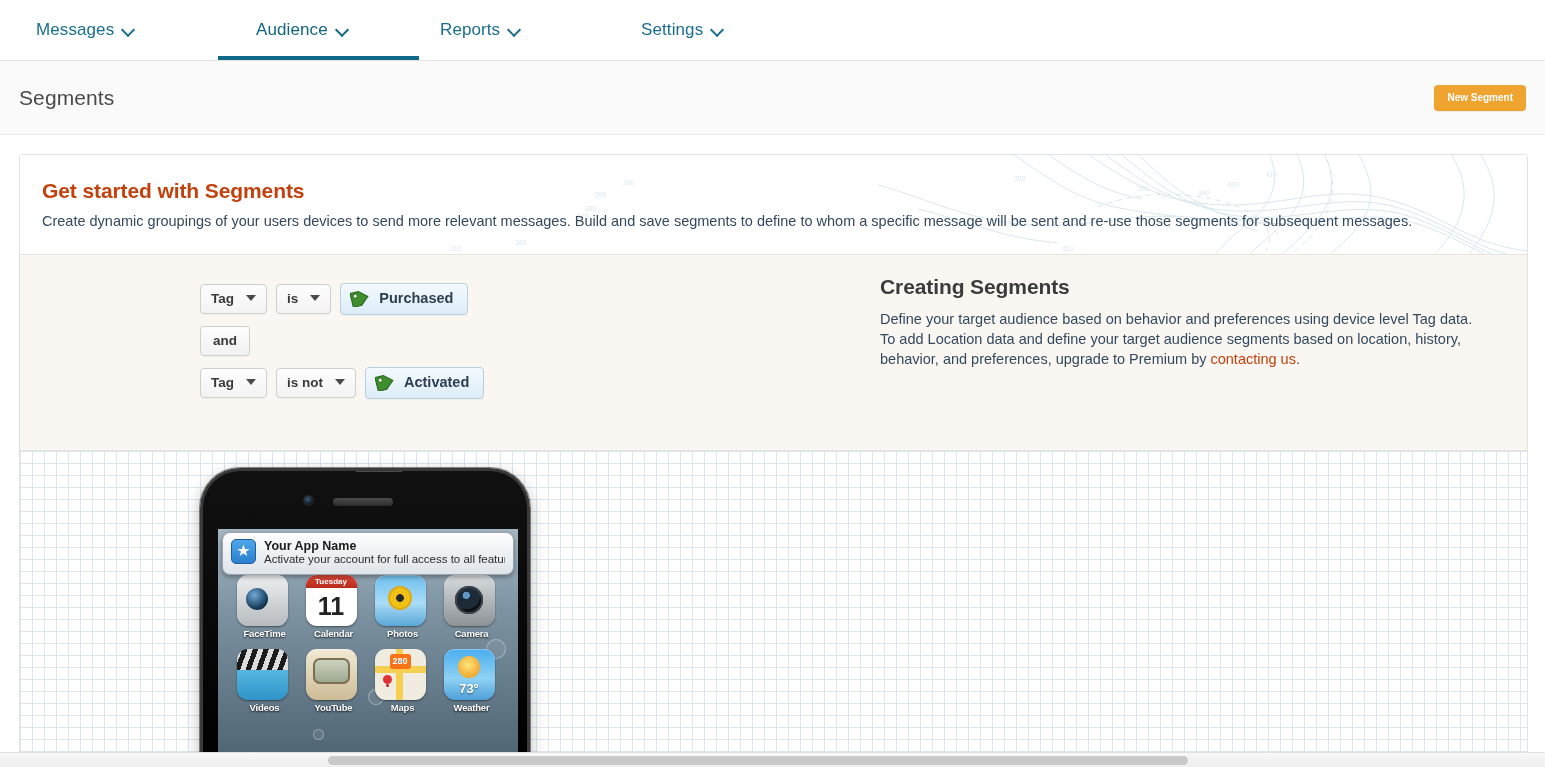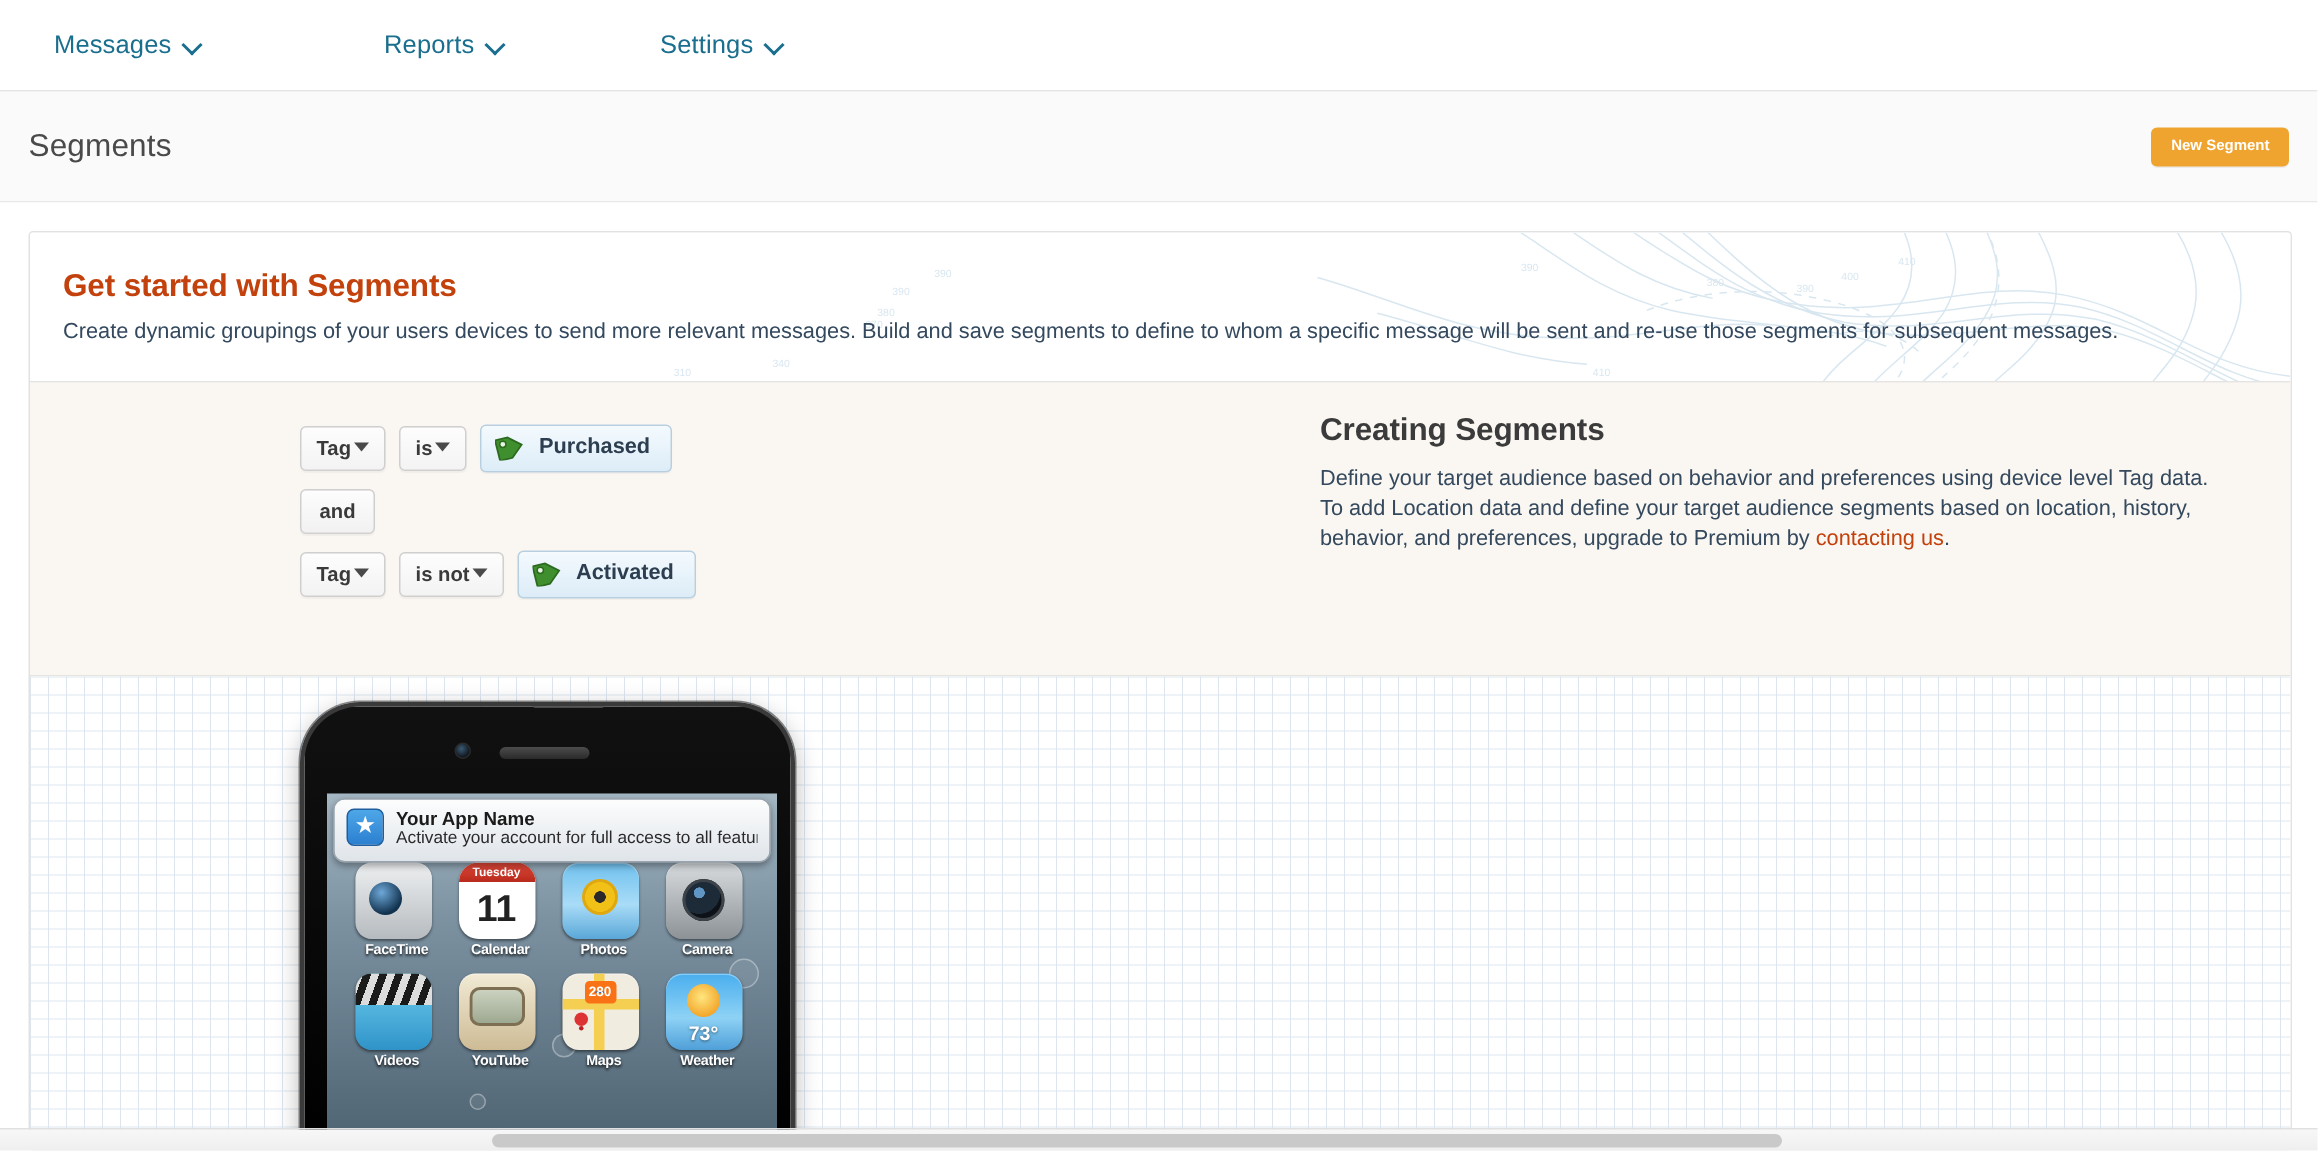--- a/index.html
+++ b/index.html
@@ -190,21 +190,21 @@
   }
   .chip-row {
     display: flex;
     align-items: center;
     gap: 9px;
     margin-bottom: 11px;
   }
   .chip {
     display: inline-flex;
     align-items: center;
-    gap: 2px;
+    gap: 12px;
     background: linear-gradient(to bottom, #fdfdfd 0%, #f3f3f3 100%);
     border: 1px solid #cfcfcf;
     border-radius: 4px;
     padding: 6px 10px 7px 10px;
     font-size: 13.5px;
     font-weight: bold;
     color: #3a3a3a;
     cursor: pointer;
     box-shadow: 0 1px 1px rgba(0,0,0,.04);
     white-space: nowrap;
@@ -346,21 +346,21 @@
     color: #fff;
     text-shadow: 0 1px 2px rgba(0,0,0,.9);
     font-weight: bold;
     letter-spacing: -.2px;
   }
   .ico-facetime { background: linear-gradient(to bottom,#eef0f1,#b6bbbf); }
   .ico-facetime::after {
     content:""; position:absolute; left:9px; top:13px; width:22px; height:22px;
     border-radius:50%; background: radial-gradient(circle at 38% 32%, #6ea8d8, #12334f 70%);
   }
-  .ico-cal { background:#fff;border-radius:13px; }
+  .ico-cal { background:#fff; }
   .ico-cal-top { height:13px; background:linear-gradient(to bottom,#e14a3b,#b82a1c); color:#fff; font-size:8px; font-weight:bold; display:flex; align-items:center; justify-content:center; }
   .ico-cal-day { height:38px; display:flex; align-items:center; justify-content:center; font-size:25px; font-weight:bold; color:#222; }
   .ico-photos { background: linear-gradient(to bottom,#6fc0ee 0%,#a9dcf7 55%,#5aa7d8 100%); }
   .ico-photos::after {
     content:""; position:absolute; left:13px; top:11px; width:24px; height:24px; border-radius:50%;
     background: radial-gradient(circle at 50% 50%, #2a2a2a 0 22%, #f2c118 23% 58%, #e0a810 59% 100%);
   }
   .ico-camera { background: linear-gradient(to bottom,#d8dcdf,#8d9296); }
   .ico-camera::after {
     content:""; position:absolute; left:11px; top:11px; width:28px; height:28px; border-radius:50%;
@@ -422,20 +422,25 @@
 <body>
 
 <div class="topnav">
   <div class="nav-items">
 
     <div class="nav-item">
       <span>Messages</span>
       <span class="chev"></span>
     </div>
 
+    <div class="nav-item active">
+      <span>Audience</span>
+      <span class="chev"></span>
+      <span class="nav-underline"></span>
+    </div>
 
     <div class="nav-item">
       <span>Reports</span>
       <span class="chev"></span>
     </div>
 
     <div class="nav-item">
       <span>Settings</span>
       <span class="chev"></span>
     </div>

